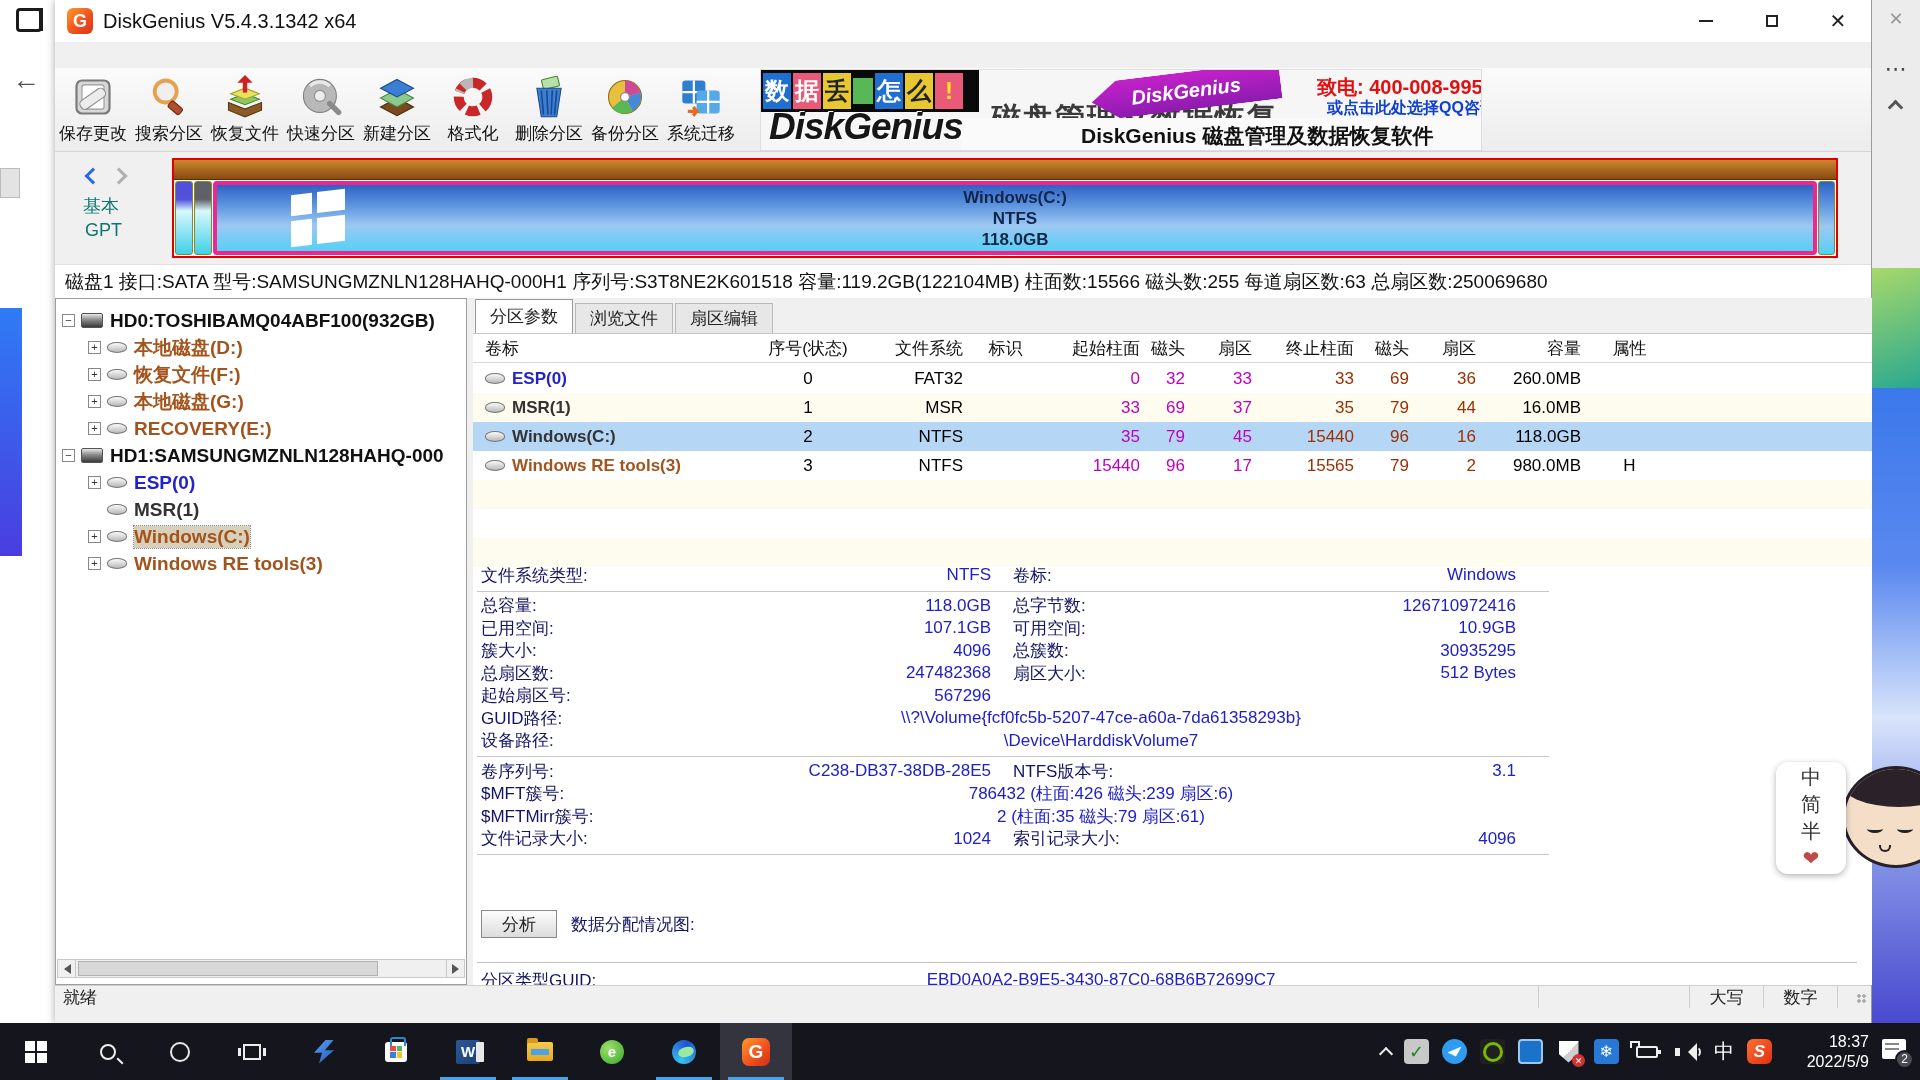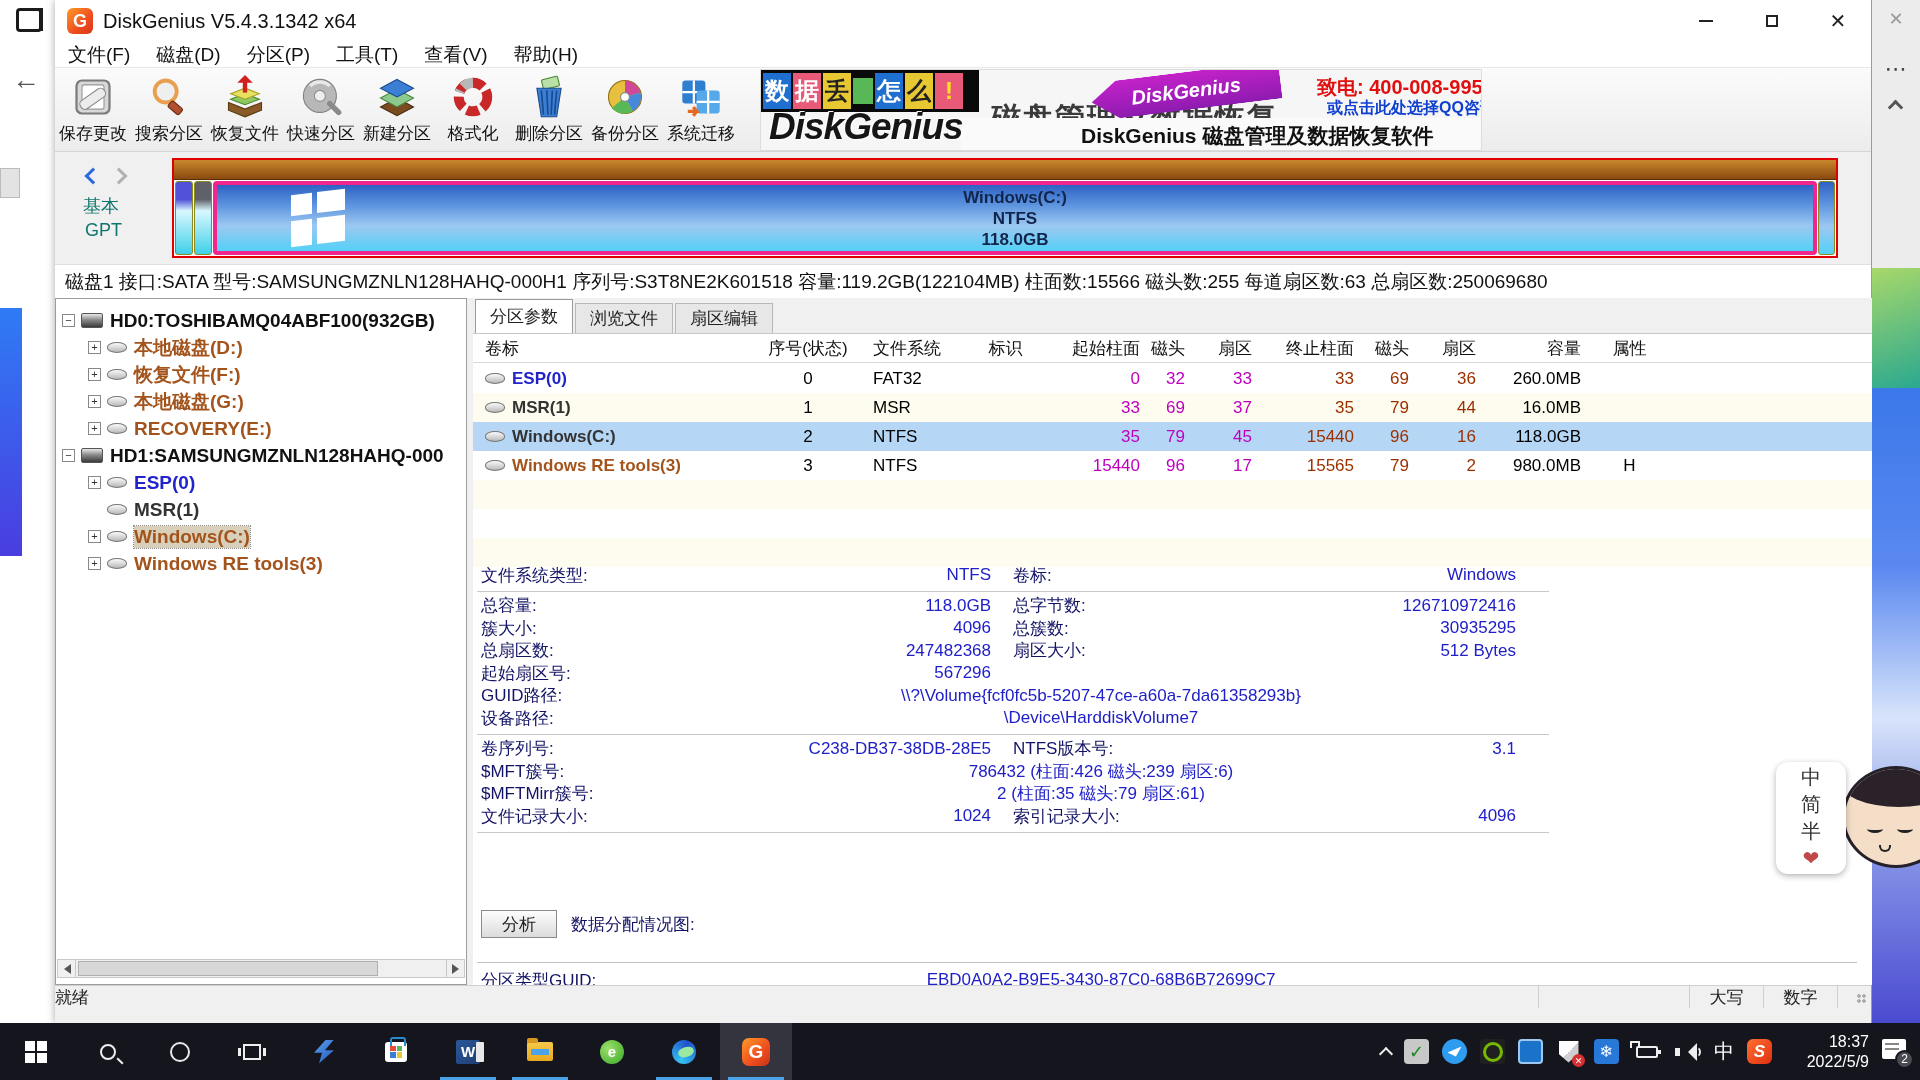--- a/index.html
+++ b/index.html
@@ -88,21 +88,21 @@
   .sthumb{height:15px;background:#d8d8d8;border:1px solid #b0b0b0;width:300px;margin-left:2px}
 
   
   .rightpanel{position:absolute;left:418px;top:298px;width:1399px;height:687px;background:#fff;overflow:hidden}
   .tabs{position:absolute;left:0;top:0;width:100%;height:36px;background:#f0f0f0;display:flex;align-items:flex-end;padding-left:2px;border-bottom:1px solid #c8c8c8}
   .tab{height:30px;padding:0 14px;font-size:17px;display:flex;align-items:center;border:1px solid #b8b8b8;border-bottom:none;background:#e7e7e7;color:#222;margin-right:2px}
   .tab.active{background:#fff;height:34px;border-color:#9a9a9a;position:relative;z-index:2}
   .thead{position:absolute;left:0;top:37px;width:100%;height:28px;display:flex;align-items:center;background:#fff;border-bottom:1px solid #d8d8d8;font-size:17px;color:#111}
   .trow{position:absolute;left:0;width:100%;height:29px;display:flex;align-items:center;font-size:17px}
   .c0{width:270px;display:flex;align-items:center;padding-left:12px}
-  .c1{width:130px;text-align:center}.c2{width:90px;text-align:left}.c3{width:85px;text-align:center}
+  .c1{width:130px;text-align:center}.c2{width:90px;text-align:right}.c3{width:85px;text-align:center}
   .c4{width:92px;text-align:right}.c5{width:45px;text-align:right}.c6{width:67px;text-align:right}
   .c7{width:102px;text-align:right}.c8{width:55px;text-align:right}.c9{width:67px;text-align:right}
   .c10{width:105px;text-align:right}.c11{width:97px;text-align:center}
   .vm{color:#bf00bf}.vr{color:#9c3000}
   .pname{font-weight:bold;font-size:17px}
   .row-sel{background:#b5d7f5}
   .row-alt{background:#fdfcee}
 
   
   .details{position:absolute;left:0;top:266px;width:1080px}
@@ -116,21 +116,21 @@
   .anrow{position:absolute;left:8px;top:612px;display:flex;align-items:center;gap:14px}
   .anbtn{width:76px;height:28px;background:linear-gradient(180deg,#fdfdfd,#dcdcdc);border:1px solid #8a8a8a;font-size:17px;color:#222;display:flex;align-items:center;justify-content:center}
   .anlab{font-size:17px;color:#131366}
   .botsep{position:absolute;left:4px;top:664px;width:1380px;height:1px;background:#c0c0c0}
   .cliprow{position:absolute;left:8px;top:670px;width:1380px;display:flex;font-size:17px;height:24px;align-items:center}
   .cliprow .cl{width:210px;color:#131366}
   .cliprow .cv{width:820px;text-align:center;color:#2020c8}
 
   
   .statusbar{position:absolute;left:0;top:985px;width:100%;height:23px;background:#f0f0f0;border-top:1px solid #d0d0d0;display:flex;align-items:center;font-size:17px;color:#222}
-  .st-ready{}
+  .st-ready{margin-left:8px}
   .st-cell{border-left:1px solid #cfcfcf;height:100%;display:flex;align-items:center;justify-content:center}
   .grip{width:34px;height:100%;position:relative}
   .grip:before{content:"";position:absolute;right:4px;bottom:4px;width:10px;height:10px;background:radial-gradient(circle at 2px 2px,#aaa 1.5px,transparent 2px) 0 0/5px 5px}
 
   
   .rightstrip{position:absolute;left:1872px;top:0;width:48px;height:1023px;background:#ececec}
   .rs-x{position:absolute;top:8px;width:100%;text-align:center;color:#9a9a9a;font-size:18px}
   .rs-dots{position:absolute;top:56px;width:100%;text-align:center;color:#444;font-size:22px;letter-spacing:1px}
   .rs-chev{position:absolute;top:102px;left:18px;width:11px;height:11px;border-left:3px solid #555;border-top:3px solid #555;transform:rotate(45deg)}
   .rs-green{position:absolute;top:268px;width:100%;height:120px;background:linear-gradient(160deg,#a8d86a,#2aa890)}
@@ -223,28 +223,20 @@
         <div class="wc">
             <div class="wc-min"></div>
           </div>
         <div class="wc">
             <div class="wc-max"></div>
           </div>
         <div class="wc wc-close">✕</div>
       </div>
     </div>
 
-    <div class="menubar">
-      <span class="mitem">文件(F)</span>
-      <span class="mitem">磁盘(D)</span>
-      <span class="mitem">分区(P)</span>
-      <span class="mitem">工具(T)</span>
-      <span class="mitem">查看(V)</span>
-      <span class="mitem">帮助(H)</span>
-    </div>
 
     <div class="toolbar">
       <div class="tbtn">
         <div class="ticon">
             <svg viewBox="0 0 40 40">
               <rect x="5" y="5" width="30" height="30" rx="5" fill="#d8d8d8" stroke="#7a7a7a" stroke-width="2"></rect>
               <rect x="10" y="9" width="20" height="22" rx="2" fill="#fff" stroke="#999"></rect>
               <rect x="7" y="17" width="26" height="9" rx="4" transform="rotate(-35 20 22)" fill="#ececec" stroke="#8a8a8a"></rect>
             </svg>
           </div>
@@ -556,20 +548,26 @@
             <span class="dv2">Windows</span>
           </div>
         <div class="dsep"></div>
         <div class="drow">
             <span class="dl">总容量:</span>
             <span class="dv">118.0GB</span>
             <span class="dl2">总字节数:</span>
             <span class="dv2">126710972416</span>
           </div>
         <div class="drow">
+            <span class="dl">已用空间:</span>
+            <span class="dv">107.1GB</span>
+            <span class="dl2">可用空间:</span>
+            <span class="dv2">10.9GB</span>
+          </div>
+        <div class="drow">
             <span class="dl">簇大小:</span>
             <span class="dv">4096</span>
             <span class="dl2">总簇数:</span>
             <span class="dv2">30935295</span>
           </div>
         <div class="drow">
             <span class="dl">总扇区数:</span>
             <span class="dv">247482368</span>
             <span class="dl2">扇区大小:</span>
             <span class="dv2">512 Bytes</span>

